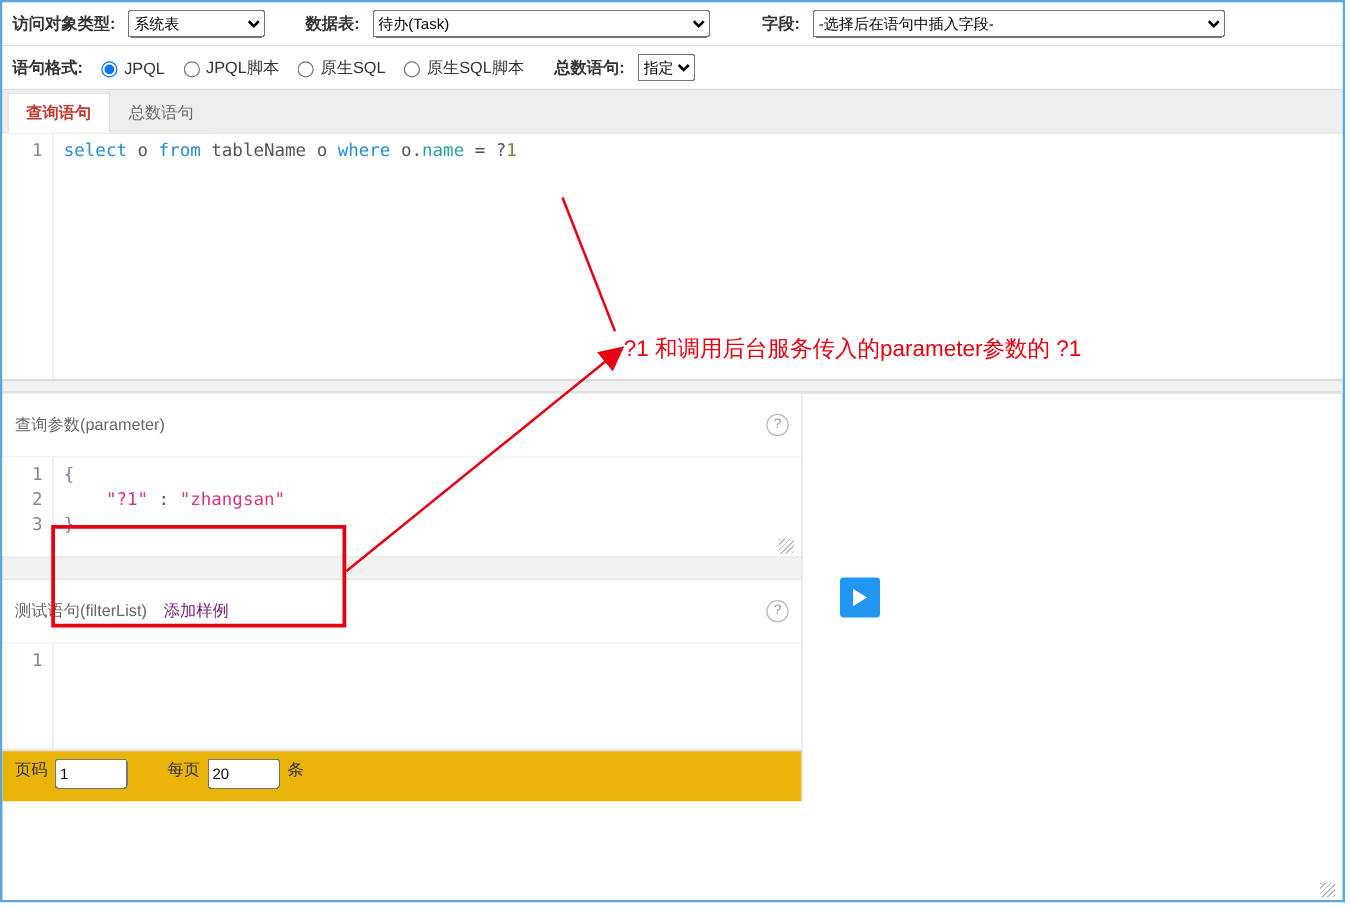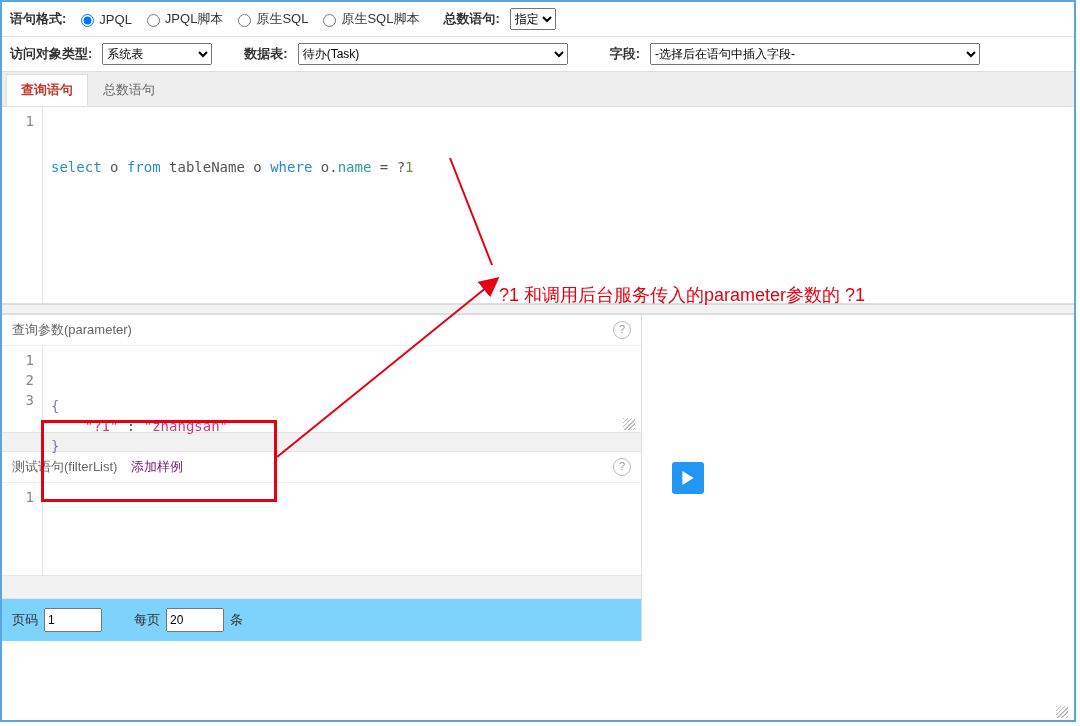--- a/index.html
+++ b/index.html
@@ -73,21 +73,20 @@
     padding: 4px 8px 4px 4px;
     border-right: 1px solid #e5e5e5;
     user-select: none;
     min-width: 28px;
   }
   .gutter div { height: 20px; line-height: 20px; }
   .code-body {
     padding: 4px 8px;
     flex: 1;
     position: relative;
-    margin-top: 46px;
   }
   .code-body div { height: 20px; line-height: 20px; white-space: pre; }
   .kw { color: #268bd2; }
   .prop { color: #2aa198; }
   .num { color: #6c8b33; }
   .plain { color: #555; }
   .str { color: #d33682; }
   .brace { color: #87a; }
   
   .middle-gap {
@@ -113,21 +112,21 @@
     flex: 1;
     display: flex;
     align-items: center;
     justify-content: flex-start;
     padding-left: 30px;
   }
   .section-head {
     display: flex;
     justify-content: space-between;
     align-items: center;
-    padding: 6px 10px;
+    padding: 16px 10px;
     color: #666;
     font-size: 13px;
     border-bottom: 1px solid #eee;
     background: #fff;
   }
   .help-icon {
     width: 16px; height: 16px;
     border: 1px solid #bbb;
     border-radius: 50%;
     color: #999;
@@ -149,25 +148,25 @@
     background: #2196f3;
     border-radius: 3px;
     display: flex;
     align-items: center;
     justify-content: center;
     cursor: pointer;
   }
   .play-btn svg { fill: #fff; }
   .footer-row {
     display: flex;
-    align-items: center;
+    align-items: flex-start;
     gap: 6px;
     padding: 6px 10px;
     border-top: 1px solid #e5e5e5;
-    background: #7dd3fc;
+    background: #eab308;
     height: 30px;
   }
   .footer-row input { width: 50px; }
   .footer-row .lbl { font-size: 13px; }
   a.add-example { color: #701a75; text-decoration: none; margin-left: 10px; }
   .grab-handle {
     position: absolute;
     right: 6px;
     bottom: 2px;
     width: 12px; height: 12px;
@@ -180,39 +179,50 @@
     border: 3px solid #e60012;
     left: 39px;
     top: 418px;
     width: 230px;
     height: 76px;
     pointer-events: none;
   }
   .annotation-text {
     position: absolute;
     left: 497px;
-    top: 280px;
+    top: 264px;
     color: #e60012;
     font-size: 18px;
     line-height: 1.5;
     font-family: "Microsoft YaHei", sans-serif;
     pointer-events: none;
     white-space: nowrap;
   }
   .arrow-svg {
     position: absolute;
     left: 0; top: 0;
     width: 1076px; height: 722px;
     pointer-events: none;
   }
 </style>
 </head>
 <body>
 
 <div class="outer">
+
+  <div class="row">
+    <span class="label">访问对象类型:</span>
+    <select class="small" style="width:110px"><option>系统表</option></select>
+    <span style="width:20px"></span>
+    <span class="label">数据表:</span>
+    <select class="small" style="width:270px"><option>待办(Task)</option></select>
+    <span style="width:30px"></span>
+    <span class="label">字段:</span>
+    <select class="small" style="width:330px"><option>-选择后在语句中插入字段-</option></select>
+  </div>
 
   <div class="row">
     <span class="label">语句格式:</span>
     <span class="radio-group">
       <label class="radio-item">
           <input type="radio" name="fmt" checked="" style="">
           <span>JPQL</span>
         </label>
       <label class="radio-item">
           <input type="radio" name="fmt" style="">
@@ -225,31 +235,20 @@
       <label class="radio-item">
           <input type="radio" name="fmt" style="">
           <span>原生SQL脚本</span>
         </label>
     </span>
     <span style="width:12px"></span>
     <span class="label">总数语句:</span>
     <select class="small"><option>指定</option></select>
   </div>
 
-  <div class="row">
-    <span class="label">访问对象类型:</span>
-    <select class="small" style="width:110px"><option>系统表</option></select>
-    <span style="width:20px"></span>
-    <span class="label">数据表:</span>
-    <select class="small" style="width:270px"><option>待办(Task)</option></select>
-    <span style="width:30px"></span>
-    <span class="label">字段:</span>
-    <select class="small" style="width:330px"><option>-选择后在语句中插入字段-</option></select>
-  </div>
-
   <div class="tabs">
     <div class="tab active">查询语句</div>
     <div class="tab">总数语句</div>
   </div>
 
   <div class="code-editor" style="height:196px;border-bottom:1px solid #ddd">
     <div class="gutter">
         <div>1</div>
       </div>
     <div class="code-body">

